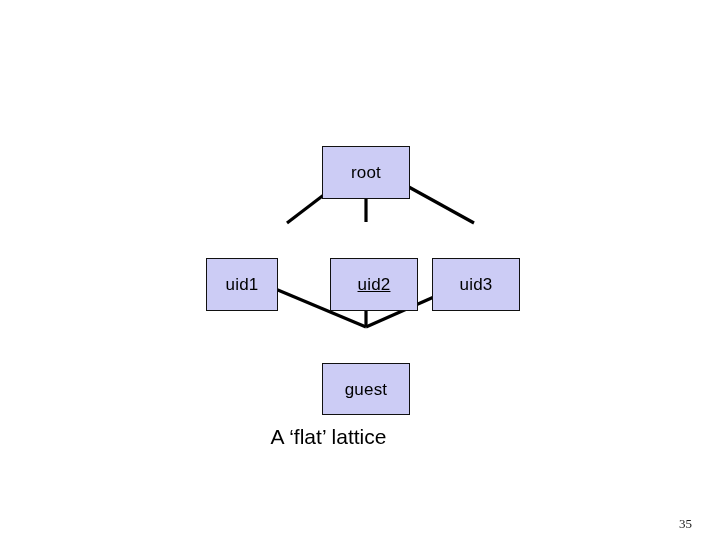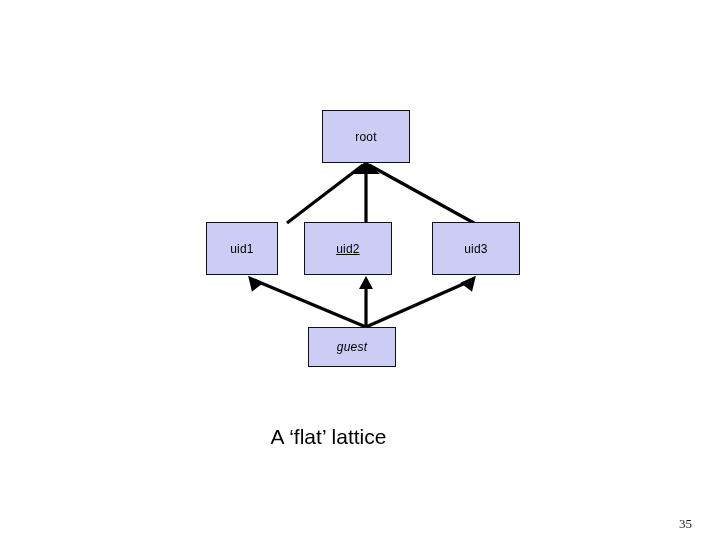--- a/index.html
+++ b/index.html
@@ -28,31 +28,32 @@
   }
   .node-box {
     position: absolute;
     box-sizing: border-box;
     background: #ccccf5;
     border: 1px solid #111111;
     display: flex;
     align-items: center;
     justify-content: center;
     font-family: "Liberation Sans", sans-serif;
-    font-size: 12px;
+    font-size: 17px;
     color: #000000;
     line-height: 1;
     letter-spacing: 0.2px;
     z-index: 3;
+    margin-top: 36px;
   }
   #node-root   { left: 322px; top: 110px; width: 88px; height: 53px; }
   #node-uid1   { left: 206px; top: 222px; width: 72px; height: 53px; }
-  #node-uid2   { left: 304px; top: 222px; width: 88px; height: 53px; text-decoration: underline; }
+  #node-uid2   { left: 330px; top: 222px; width: 88px; height: 53px; text-decoration: underline; }
   #node-uid3   { left: 432px; top: 222px; width: 88px; height: 53px; }
-  #node-guest  { left: 308px; top: 327px; width: 88px; height: 40px; font-style: italic; }
+  #node-guest  { left: 322px; top: 327px; width: 88px; height: 52px; }
 
   #caption {
     position: absolute;
     left: 0;
     top: 425px;
     width: 657px;
     text-align: center;
     font-family: "Liberation Sans", sans-serif;
     font-size: 21px;
     color: #000000;

